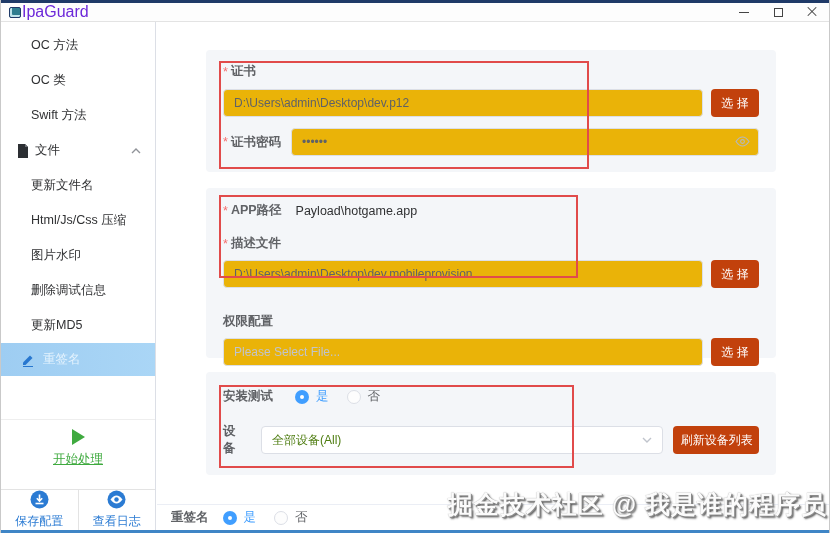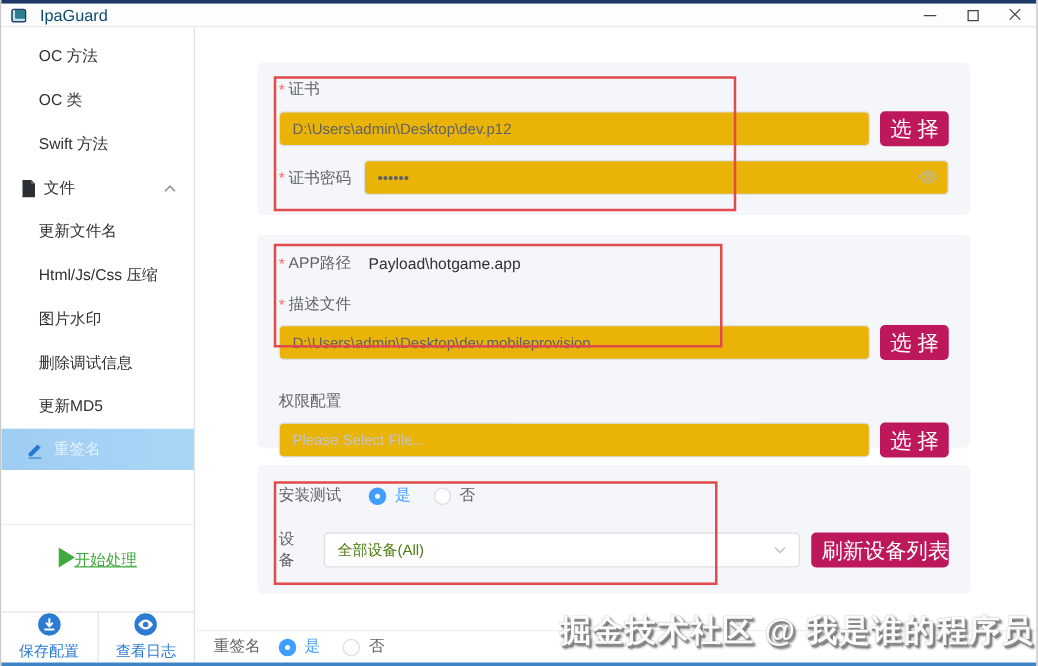--- a/index.html
+++ b/index.html
@@ -5,21 +5,21 @@
   * { margin:0; padding:0; box-sizing:border-box; }
   body { background:#9a9a9a; font-family:"Liberation Sans", sans-serif; }
   .window { position:relative; width:830px; height:533px; background:#fff; overflow:hidden;
             border-left:1px solid #c9c9c9; border-right:1px solid #c9c9c9; }
   
   .topline { position:absolute; left:0; top:0; width:100%; height:3px; background:#1f3a68; }
   .titlebar { position:absolute; left:0; top:3px; width:100%; height:19px; background:#fdfdfd;
               border-bottom:1px solid #e3e3e3; display:flex; align-items:center; padding-left:8px; }
   .app-icon { width:12px; height:11px; background:#2e7d8f; border:1px solid #1f3a68; border-radius:2px;
               display:inline-block; box-shadow:inset 2px -2px 0 #bfe3ea; }
-  .title-text { font-size:13px; color:#0c4a6e; margin-left:11px; }
+  .title-text { font-size:16px; color:#6d28d9; margin-left:1px; }
   .win-controls { margin-left:auto; display:flex; height:100%; }
   .win-btn { width:34px; height:100%; display:flex; align-items:center; justify-content:center; cursor:default; }
   .min-glyph { width:10px; height:1px; background:#444; display:block; }
   .max-glyph { width:9px; height:9px; border:1px solid #444; display:block; }
   .close-glyph { position:relative; width:10px; height:10px; display:block; }
   .close-glyph:before, .close-glyph:after { content:""; position:absolute; left:-1px; top:4px; width:12px; height:1px; background:#444; }
   .close-glyph:before { transform:rotate(45deg); }
   .close-glyph:after { transform:rotate(-45deg); }
 
   
@@ -27,44 +27,44 @@
              border-right:1px solid #dcdfe6; }
   .nav { padding-top:6px; }
   .nav-item { height:35px; display:flex; align-items:center; padding-left:30px; font-size:12.5px;
               color:#303133; cursor:pointer; }
   .nav-group { padding-left:16px; color:#303133; position:relative; }
   .nav-group .g-label { margin-left:6px; }
   .nav-group .chev-up { position:absolute; right:14px; top:15px; }
   .nav-item.selected { padding-left:20px; background:linear-gradient(90deg,#9ecdf2,#aad6f6); color:#e3f2fd; height:33px; }
   .nav-item.selected .s-label { margin-left:8px; }
   .start-section { position:absolute; left:0; top:397px; width:154px; height:58px; border-top:1px solid #eeeeee;
-                   display:flex; flex-direction:row; align-items:center; justify-content:center; cursor:pointer; }
+                   display:flex; flex-direction:column; align-items:center; justify-content:center; cursor:pointer; }
   .play-tri { width:0; height:0; border-left:13px solid #3faa3f; border-top:8px solid transparent;
               border-bottom:8px solid transparent; margin-bottom:6px; }
   .start-label { font-size:12.5px; color:#3faa3f; text-decoration:underline; }
   .side-footer { position:absolute; left:0; bottom:0; width:154px; height:41px; border-top:1px solid #e3e3e3; display:flex; }
   .foot-cell { flex:1; display:flex; flex-direction:column; align-items:center; justify-content:center; gap:4px; cursor:pointer; }
   .foot-cell:first-child { border-right:1px solid #e3e3e3; }
   .foot-label { font-size:12px; color:#2b7bd3; }
 
   
   .main { position:absolute; left:156px; top:22px; right:0; bottom:3px; background:#fff; }
   .card { position:absolute; left:49px; width:570px; background:#f4f6f9; border-radius:4px; padding:12px 17px; }
   .card1 { top:28px; height:122px; }
   .card2 { top:166px; height:170px; }
   .card3 { top:350px; height:103px; }
-  .fld-label { font-size:12.5px; color:#606266; }
+  .fld-label { font-size:12.5px; color:#606266;font-weight:bold; }
   .req { color:#f56c6c; margin-right:3px; font-size:12.5px; }
   .row { display:flex; align-items:center; }
   .inp { height:28px; border:1px solid #dcdfe6; border-radius:4px; background:#eab308; font-size:12px;
          color:#606266; padding:0 10px; outline:none; font-family:"Liberation Sans", sans-serif; width:100%; }
   .inp::placeholder { color:#c0c4cc; }
   .inp-wrap { flex:1; position:relative; display:flex; align-items:center; }
-  .btn { height:28px; min-width:48px; padding:0 8px; background:#be185d; color:#fff; border:none; border-radius:4px;
-         font-size:17px; cursor:pointer; font-family:"Liberation Sans", sans-serif; white-space:nowrap; }
+  .btn { height:28px; min-width:48px; padding:0 8px; background:#c2410c; color:#fff; border:none; border-radius:4px;
+         font-size:12px; cursor:pointer; font-family:"Liberation Sans", sans-serif; white-space:nowrap; }
   .gap8 { width:8px; flex:none; }
   .pwd-eye { position:absolute; right:9px; top:8px; }
   .static-val { font-size:12.5px; color:#303133; margin-left:14px; }
   .label-w { width:68px; flex:none; }
   .radio { width:14px; height:14px; border-radius:50%; display:inline-block; position:relative; flex:none; }
   .radio.on { background:#409eff; }
   .radio.on:after { content:""; position:absolute; left:5px; top:5px; width:4px; height:4px; border-radius:50%; background:#fff; }
   .radio.off { background:#fdfdfd; border:1px solid #dcdfe6; }
   .radio-lbl-on { font-size:12.5px; color:#409eff; margin:0 18px 0 7px; }
   .radio-lbl-off { font-size:12.5px; color:#606266; margin-left:7px; }

